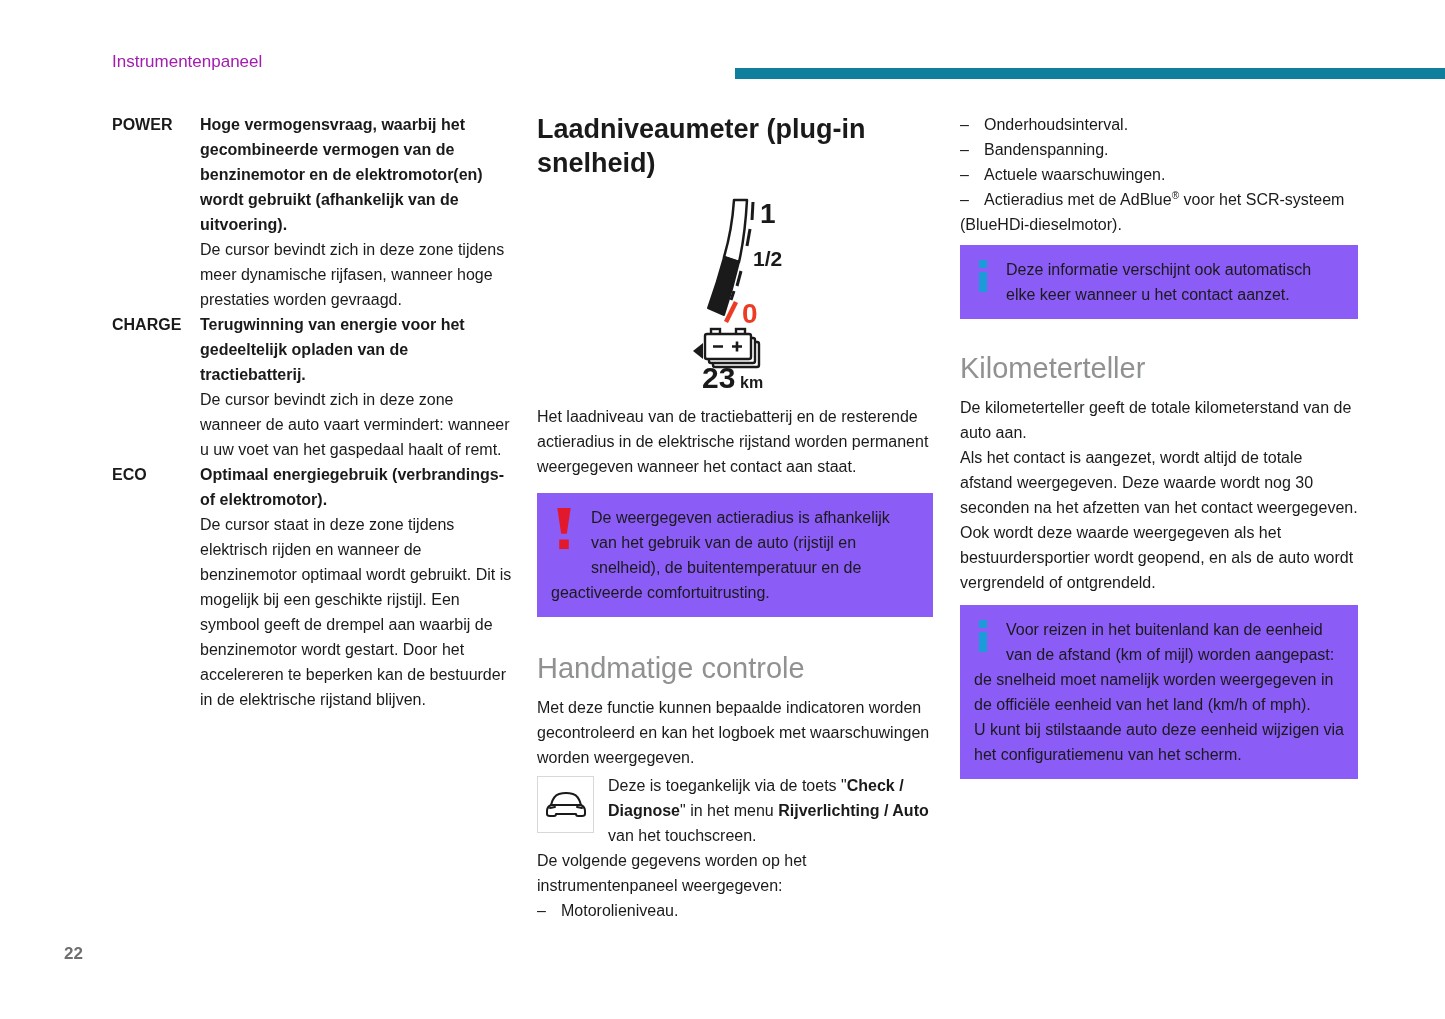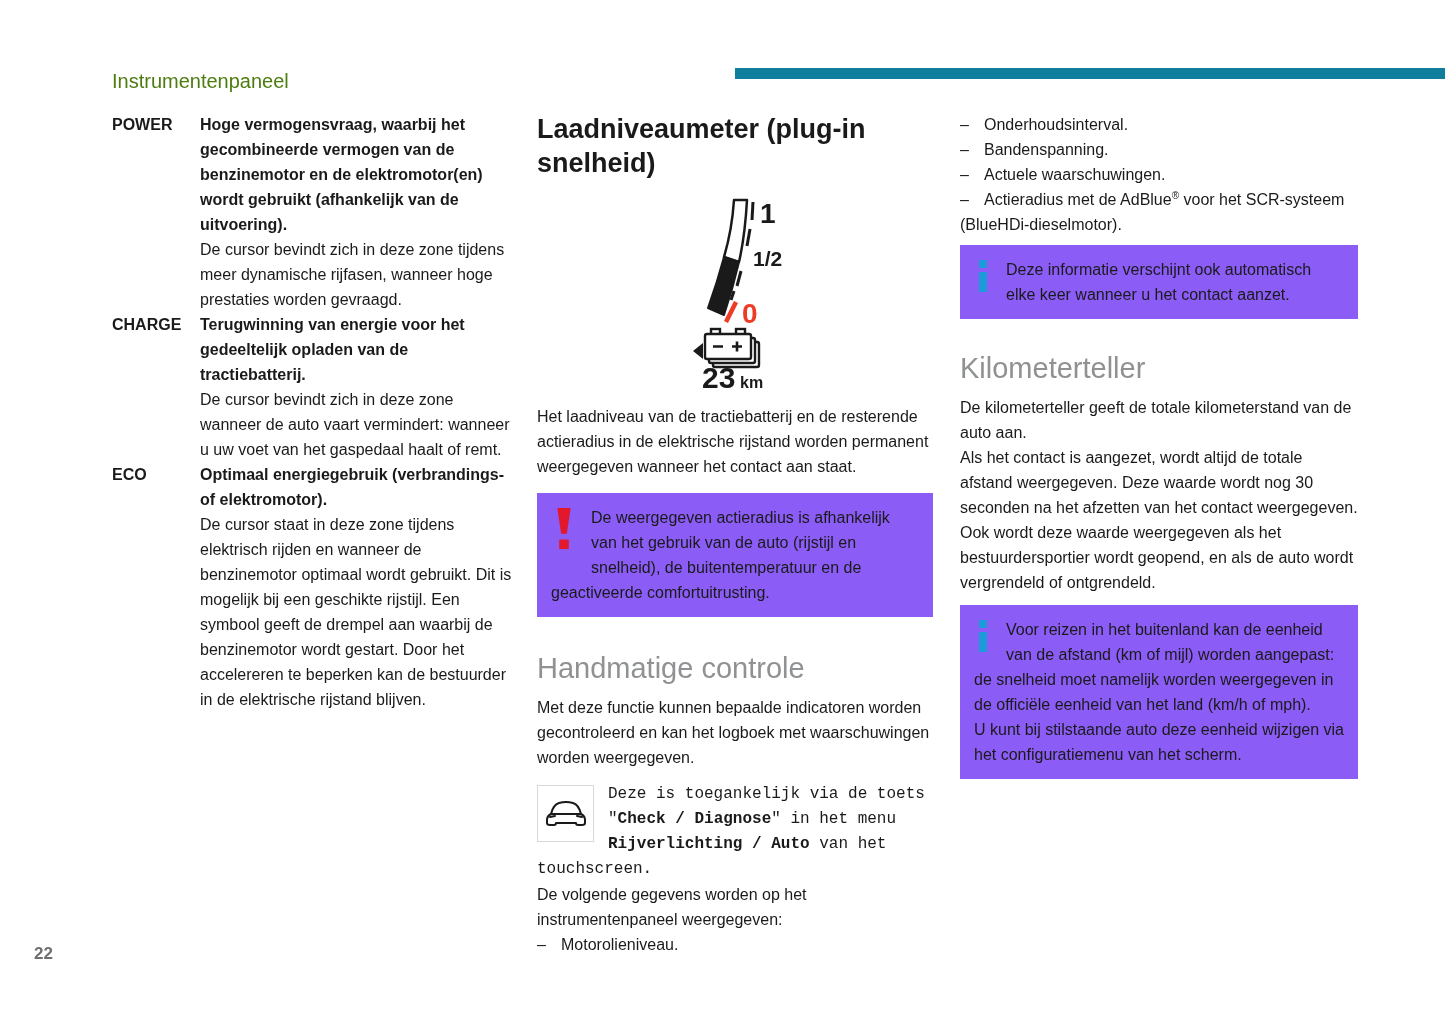--- a/index.html
+++ b/index.html
@@ -4,29 +4,29 @@
 <style>
   * { box-sizing: border-box; }
   html,body { margin:0; padding:0; }
   body {
     width:1445px; height:1019px; background:#ffffff; overflow:hidden;
     font-family:"Liberation Sans", sans-serif; color:#1a1a1a;
   }
   .page { position:relative; width:1445px; height:1019px; }
 
   .running-header {
-    position:absolute; top:70px; left:112px;
-    font-size:20px; color:#4d7c0f;
+    position:absolute; top:52px; left:112px;
+    font-size:17px; color:#a21caf;
   }
   .accent-bar {
     position:absolute; top:68px; left:735px; width:710px; height:11px;
     background:#107f9e;
   }
   .page-num {
-    position:absolute; top:944px; left:34px;
+    position:absolute; top:944px; left:64px;
     font-size:17px; font-weight:bold; color:#6e6e6e;
   }
 
   .columns { position:absolute; top:112px; left:112px; display:flex; }
   .col { font-size:16px; line-height:25px; }
   .col1 { width:400px; margin-right:25px; }
   .col2 { width:396px; margin-right:27px; }
   .col3 { width:398px; }
 
   
@@ -52,21 +52,21 @@
   .note {
     background:#8b5cf6; padding:12px 14px; margin-top:14px; overflow:hidden;
   }
   .note .floaticon { float:left; margin:3px 17px 4px 3px; }
   .note p { margin:0; }
 
   
   .gauge-fig { display:block; margin:16px 0 8px 150px; }
 
   
-  .access { margin-top:12px; overflow:hidden;font-family:Liberation Mono, monospace; }
+  .access { margin-top:3px; overflow:hidden; }
   .car-box {
     float:left; width:57px; height:57px; border:1px solid #d8d8d8;
     display:flex; align-items:center; justify-content:center;
     margin:3px 14px 4px 0; background:#fff;
   }
   .clearp { clear:both; margin-top:3px; }
 
   
   .dash-item .dash { display:inline-block; width:24px; }
 

